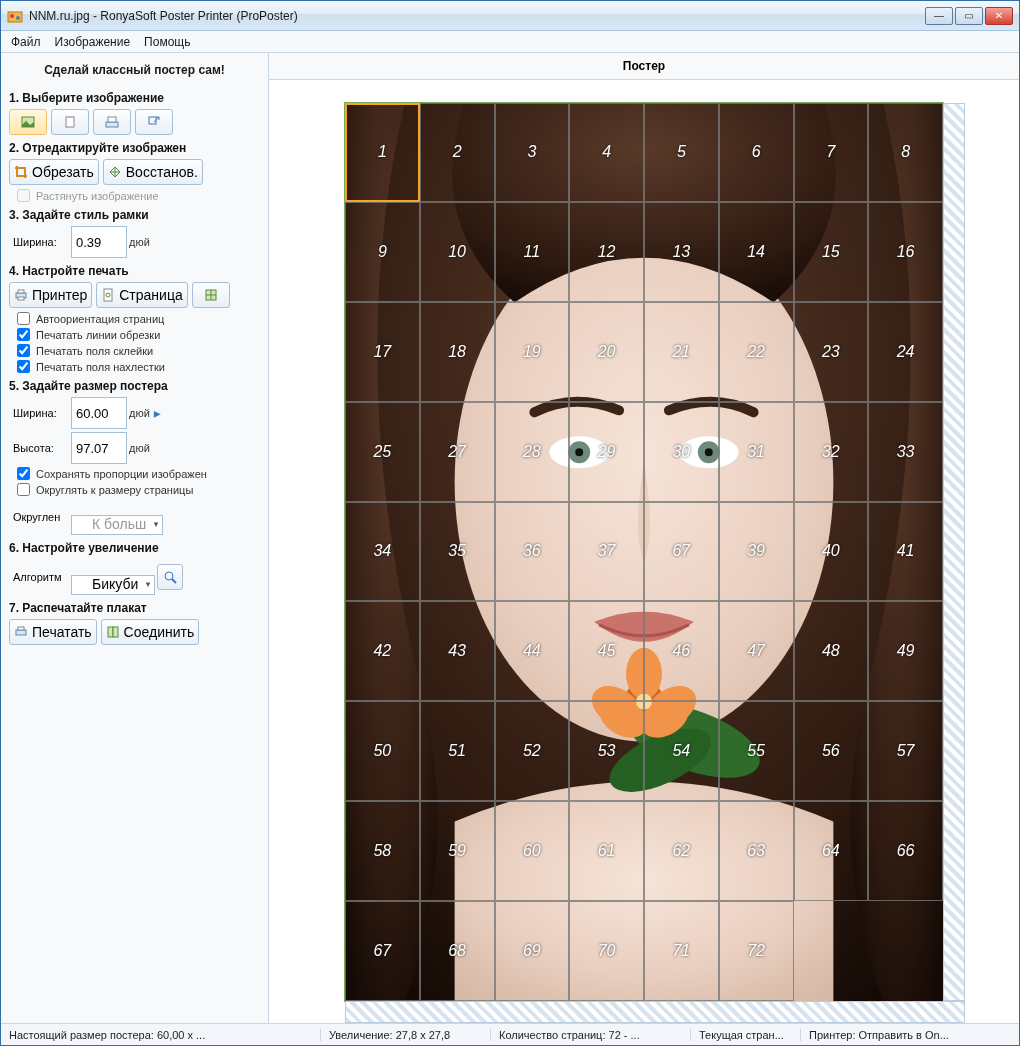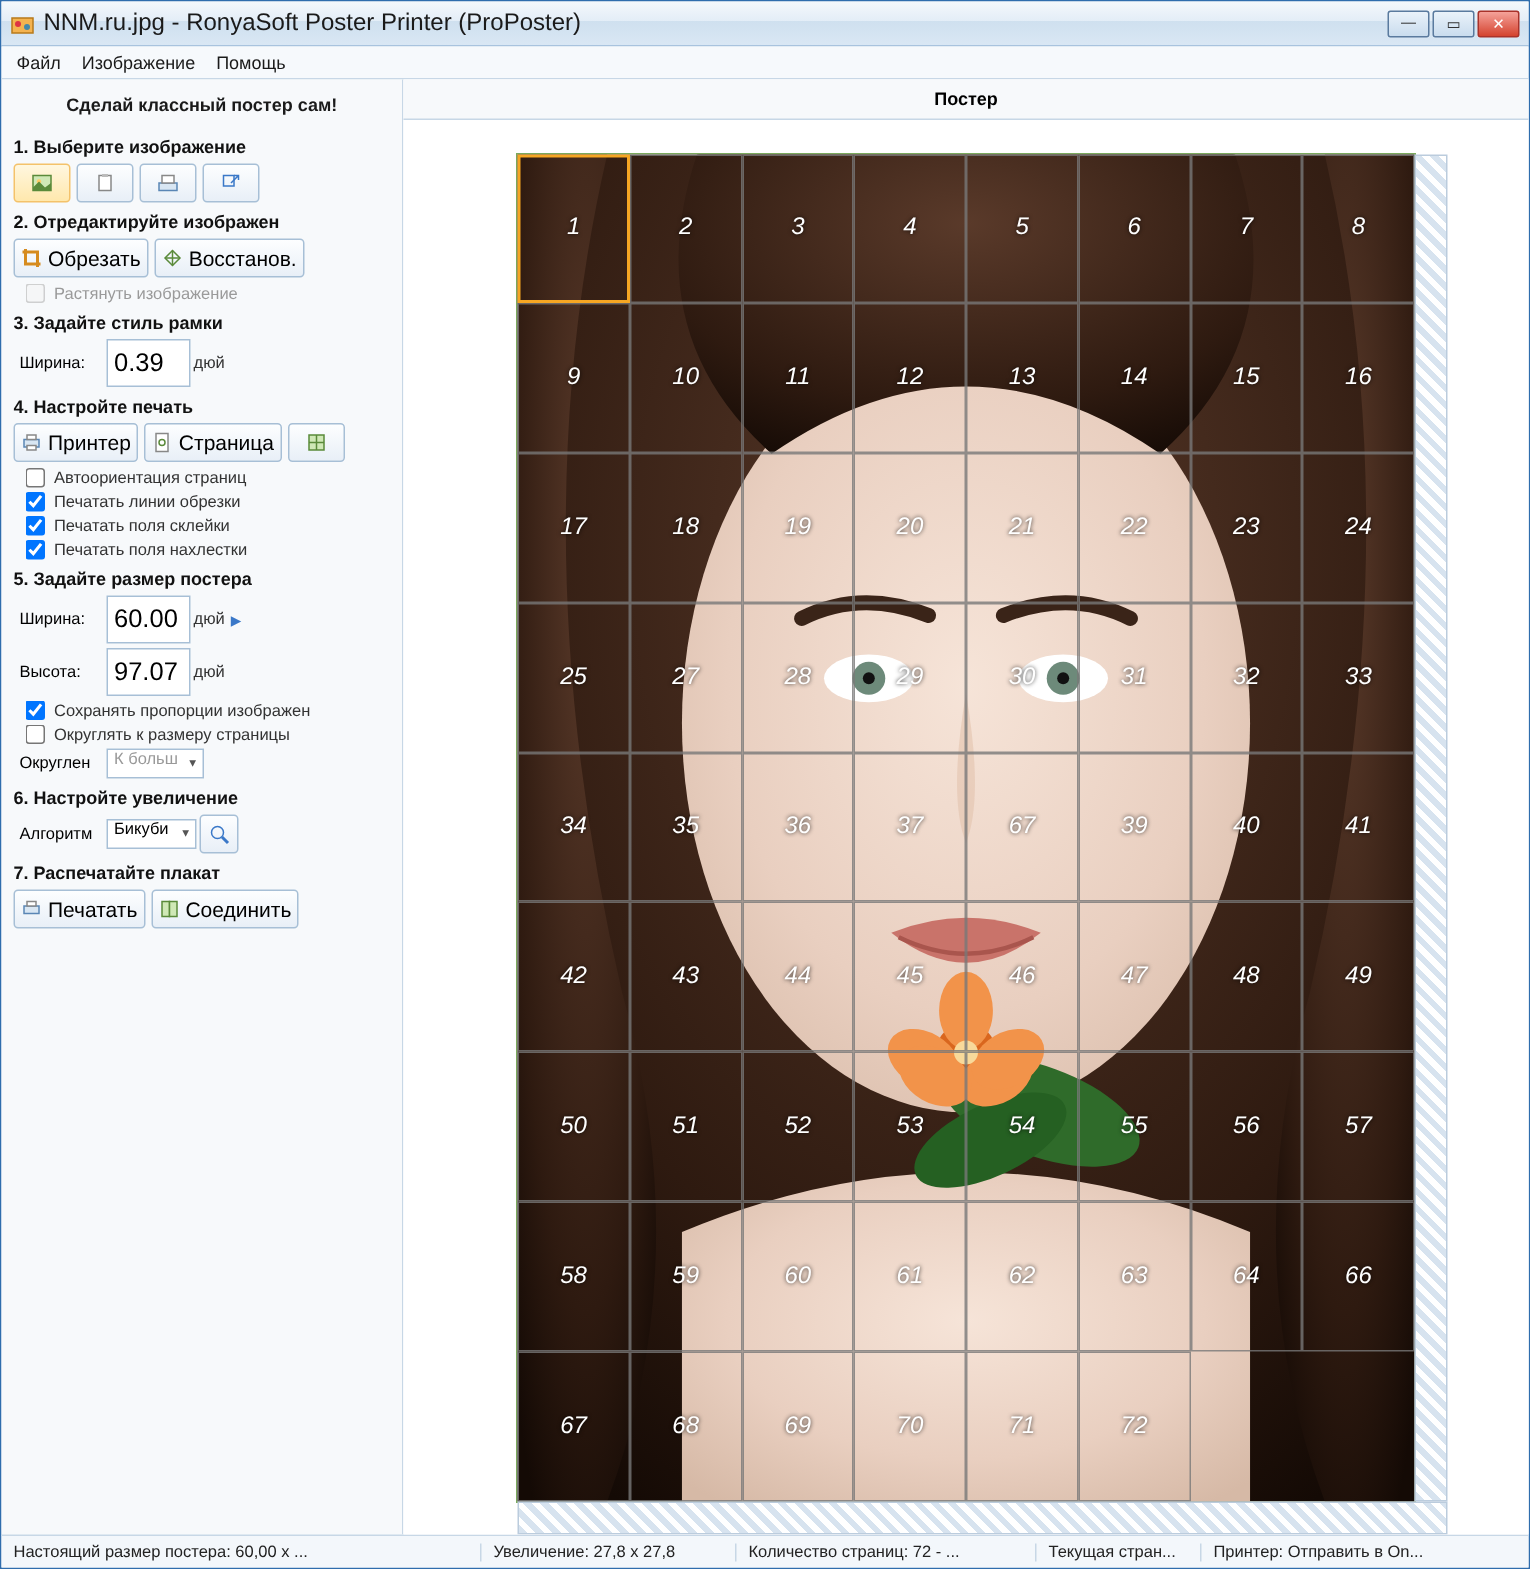--- a/index.html
+++ b/index.html
@@ -2,44 +2,44 @@
 <html><head>
 <meta charset="utf-8">
 <style>
 * { box-sizing: border-box; margin: 0; padding: 0; }
 body { font-family: Tahoma, Arial, sans-serif; font-size: 11px; background: #d6e4f2; overflow: hidden; }
 
 .window { width: 1020px; height: 1046px; background: #fff; border: 1px solid #2f6dad; display: flex; flex-direction: column; }
 
 .titlebar { height: 30px; background: linear-gradient(to bottom, #f4f8fc 0%, #e3edf7 45%, #cfe0ef 46%, #d9e7f4 100%); display: flex; align-items: center; padding: 0 6px; border-bottom: 1px solid #a8c3de; }
 .titlebar .app-icon { width: 16px; height: 16px; margin-right: 6px; }
-.titlebar .title { flex: 1; color: #1a1a1a; font-size: 16px; }
+.titlebar .title { flex: 1; color: #1a1a1a; font-size: 12px; }
 .win-controls { display: flex; gap: 2px; }
 .win-btn { width: 28px; height: 18px; border: 1px solid #5a7a9e; border-radius: 2px; background: linear-gradient(to bottom,#eaf2fa,#c9dcee); display:flex;align-items:center;justify-content:center;font-size:10px;color:#333; }
 .win-btn.close { background: linear-gradient(to bottom,#f5a29a,#d4432f); color:#fff; border-color:#a9322a;}
 
 .menubar { height: 22px; display: flex; align-items: center; gap: 14px; padding: 0 10px; background: #f6f9fc; border-bottom: 1px solid #c7d7e6; font-size: 12px; color: #1a1a1a; }
 .menubar span { cursor: default; }
 
 .content { flex: 1; display: flex; min-height: 0; }
 
 .sidebar { width: 268px; background: #f7f9fb; border-right: 1px solid #c7d7e6; padding: 6px 8px; overflow-y: auto; }
 .side-header { text-align: center; font-weight: bold; font-size: 12px; color: #1a1a1a; padding: 4px 0 8px; }
 .step-title { font-weight: bold; font-size: 12px; color: #111; margin: 6px 0 4px; white-space: nowrap; overflow: hidden; }
 .btn-row { display: flex; gap: 4px; flex-wrap: wrap; margin-bottom: 4px; }
 .icon-btn { min-width: 38px; height: 26px; border: 1px solid #a7bfd6; border-radius: 3px; background: linear-gradient(to bottom,#fdfeff,#e8eff7); display:flex;align-items:center;justify-content:center; padding: 0 4px; font-size:14px; gap:4px;}
 .icon-btn.sel { border-color:#f4c26a; background: linear-gradient(to bottom,#fff7df,#ffe8ad); }
 .chk { display:flex; align-items:center; gap:6px; margin: 3px 0 3px 8px; font-size:11px; color:#333;}
 .chk input { width:13px; height:13px; }
 .chk.disabled { color:#9a9a9a; }
 .form-row { display:flex; align-items:center; gap:2px; margin:3px 0 3px 4px; font-size:11px;}
 .form-row label{ width:56px; }
-.form-row input[type=text]{ width:56px; height:20px; border:1px solid #a7bfd6; padding:15px 4px; font-size:17px; text-align:left;}
+.form-row input[type=text]{ width:56px; height:20px; border:1px solid #a7bfd6; padding:15px 4px; font-size:13px; text-align:left;}
 .form-row .unit{ color:#333; }
-.combo { height:20px; border:1px solid #a7bfd6; background:#fff; padding:0 16px 0 4px; font-size:11px; position:relative; min-width:60px;}
+.combo { height:20px; border:1px solid #a7bfd6; background:#fff; padding:0 16px 0 20px; font-size:14px; position:relative; min-width:60px;margin-top:16px;}
 .combo::after{content:"▾"; position:absolute; right:4px; top:3px; font-size:9px; color:#555;}
 .small-icon{width:14px;height:14px;display:inline-block;}
 
 .main { flex:1; display:flex; flex-direction:column; background:#fff; }
 .main-header { text-align:center; font-weight:bold; font-size:12px; padding:6px 0; border-bottom:1px solid #c7d7e6; background:#f7f9fb;}
 .preview-wrap { flex:1; display:flex; align-items:center; justify-content:center; background:#fff; overflow:hidden; position:relative; padding:8px;}
 .poster { position:relative; width:600px; height:900px; border:1px solid #7aa95c;}
 .poster .grid { position:absolute; inset:0; display:grid; grid-template-columns: repeat(8,1fr); grid-template-rows: repeat(9,1fr); }
 .poster .cell { border:1px solid rgba(120,120,120,0.8); display:flex; align-items:center; justify-content:center; font-style:italic; color:#fff; text-shadow:0 0 3px rgba(0,0,0,0.8); font-size:16px; position:relative;}
 .poster .cell.sel{ outline:2px solid #f6a623; outline-offset:-2px;}

